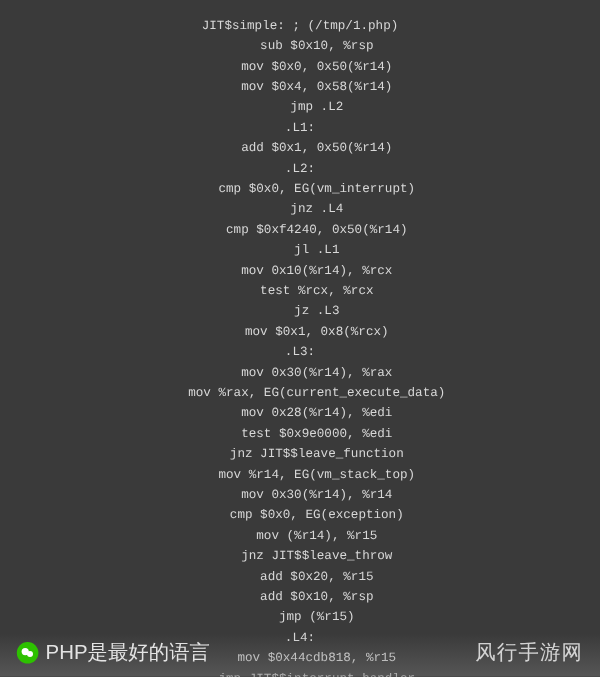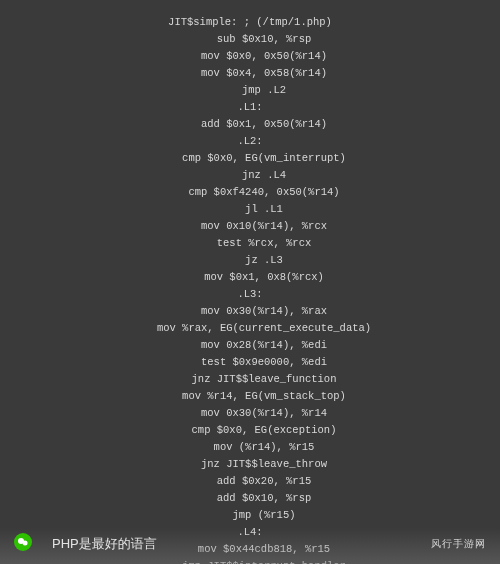--- a/index.html
+++ b/index.html
@@ -29,29 +29,29 @@
     height: 36px;
     background: linear-gradient(to top, rgba(120,120,120,0.45), rgba(120,120,120,0.0));
     display: flex;
     align-items: center;
     justify-content: space-between;
     padding: 0 14px 4px 14px;
     font-family: "Helvetica Neue", Arial, sans-serif;
     color: rgba(255,255,255,0.85);
     pointer-events: none;
   }
-  .wm-left { display: flex; gap: 20px; font-size: 13px; }
+  .wm-left { display: flex; align-items: center; gap: 6px; font-size: 17px; }
   .wm-icon {
     width: 18px; height: 18px;
     border-radius: 50%;
     background: #2dc100;
     display: flex; align-items: center; justify-content: center;
   }
   .wm-icon svg { width: 12px; height: 12px; }
-  .wm-right { font-size: 10px; letter-spacing: 1px; opacity: 0.9; }
+  .wm-right { font-size: 17px; letter-spacing: 1px; opacity: 0.9; }
 </style>
 </head>
 <body>
 
 <div class="code-container"><span class="code-line ind0">JIT$simple: ; (/tmp/1.php)</span><span class="code-line ind1">sub $0x10, %rsp</span><span class="code-line ind1">mov $0x0, 0x50(%r14)</span><span class="code-line ind1">mov $0x4, 0x58(%r14)</span><span class="code-line ind1">jmp .L2</span><span class="code-line ind0">.L1:</span><span class="code-line ind1">add $0x1, 0x50(%r14)</span><span class="code-line ind0">.L2:</span><span class="code-line ind1">cmp $0x0, EG(vm_interrupt)</span><span class="code-line ind1">jnz .L4</span><span class="code-line ind1">cmp $0xf4240, 0x50(%r14)</span><span class="code-line ind1">jl .L1</span><span class="code-line ind1">mov 0x10(%r14), %rcx</span><span class="code-line ind1">test %rcx, %rcx</span><span class="code-line ind1">jz .L3</span><span class="code-line ind1">mov $0x1, 0x8(%rcx)</span><span class="code-line ind0">.L3:</span><span class="code-line ind1">mov 0x30(%r14), %rax</span><span class="code-line ind1">mov %rax, EG(current_execute_data)</span><span class="code-line ind1">mov 0x28(%r14), %edi</span><span class="code-line ind1">test $0x9e0000, %edi</span><span class="code-line ind1">jnz JIT$$leave_function</span><span class="code-line ind1">mov %r14, EG(vm_stack_top)</span><span class="code-line ind1">mov 0x30(%r14), %r14</span><span class="code-line ind1">cmp $0x0, EG(exception)</span><span class="code-line ind1">mov (%r14), %r15</span><span class="code-line ind1">jnz JIT$$leave_throw</span><span class="code-line ind1">add $0x20, %r15</span><span class="code-line ind1">add $0x10, %rsp</span><span class="code-line ind1">jmp (%r15)</span><span class="code-line ind0">.L4:</span><span class="code-line ind1">mov $0x44cdb818, %r15</span><span class="code-line ind1">jmp JIT$$interrupt_handler</span></div>
 
 <div class="watermark">
   <div class="wm-left">
     <span class="wm-icon">
       <svg viewBox="0 0 24 24" fill="white">

